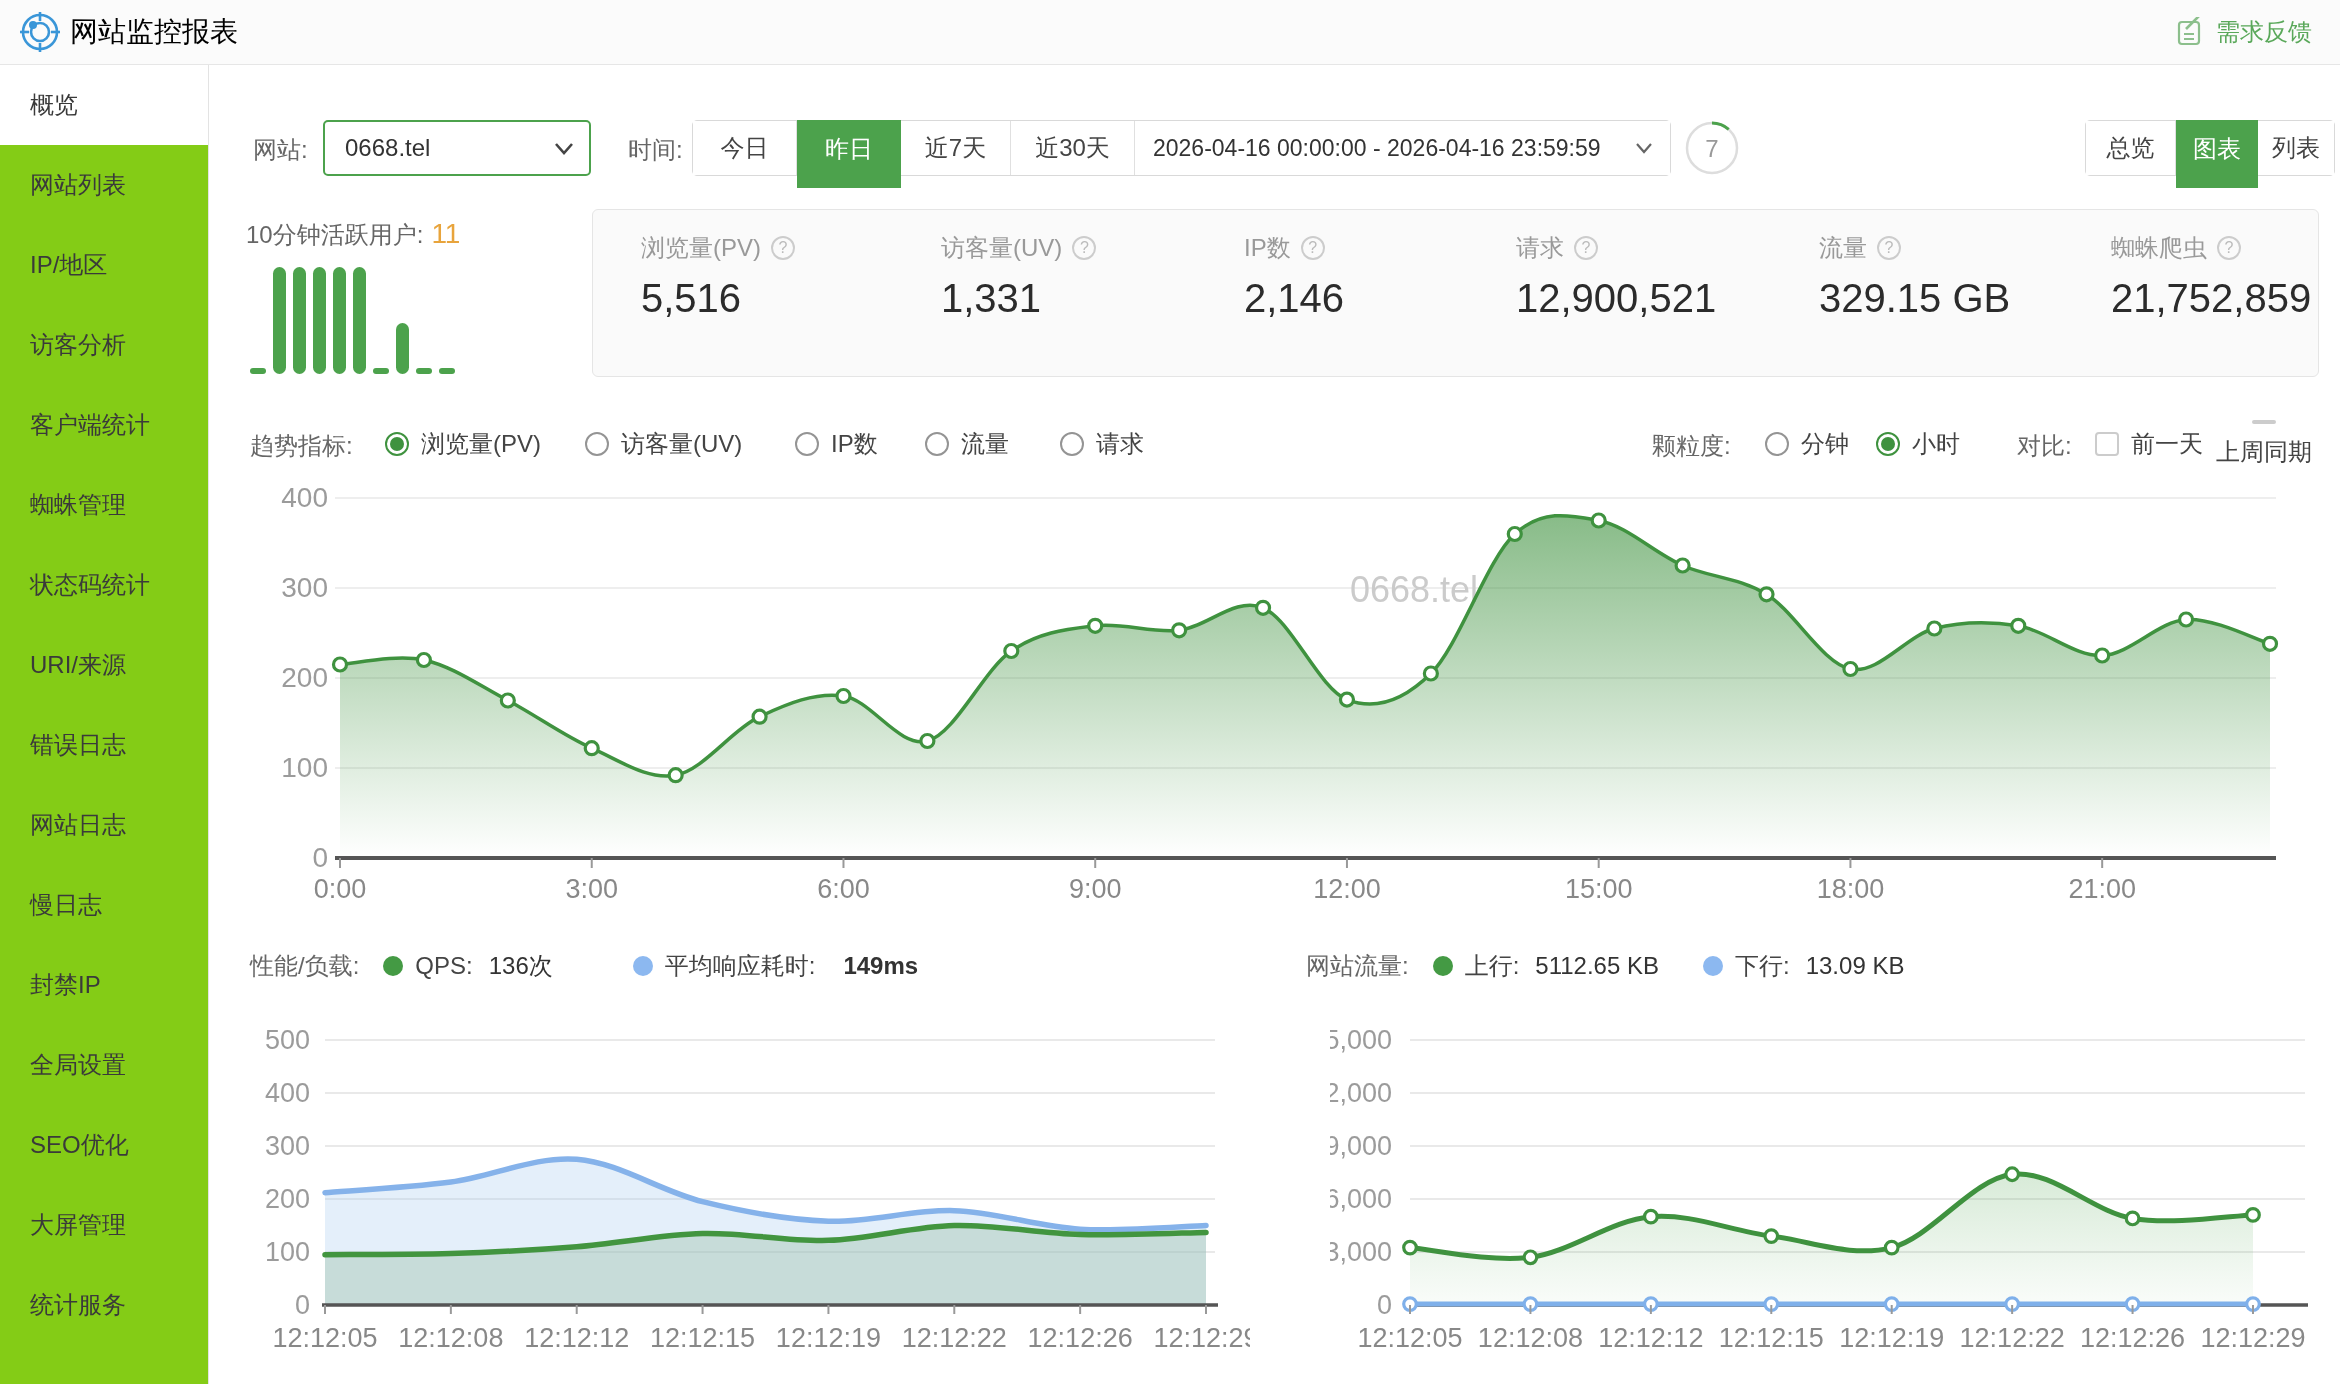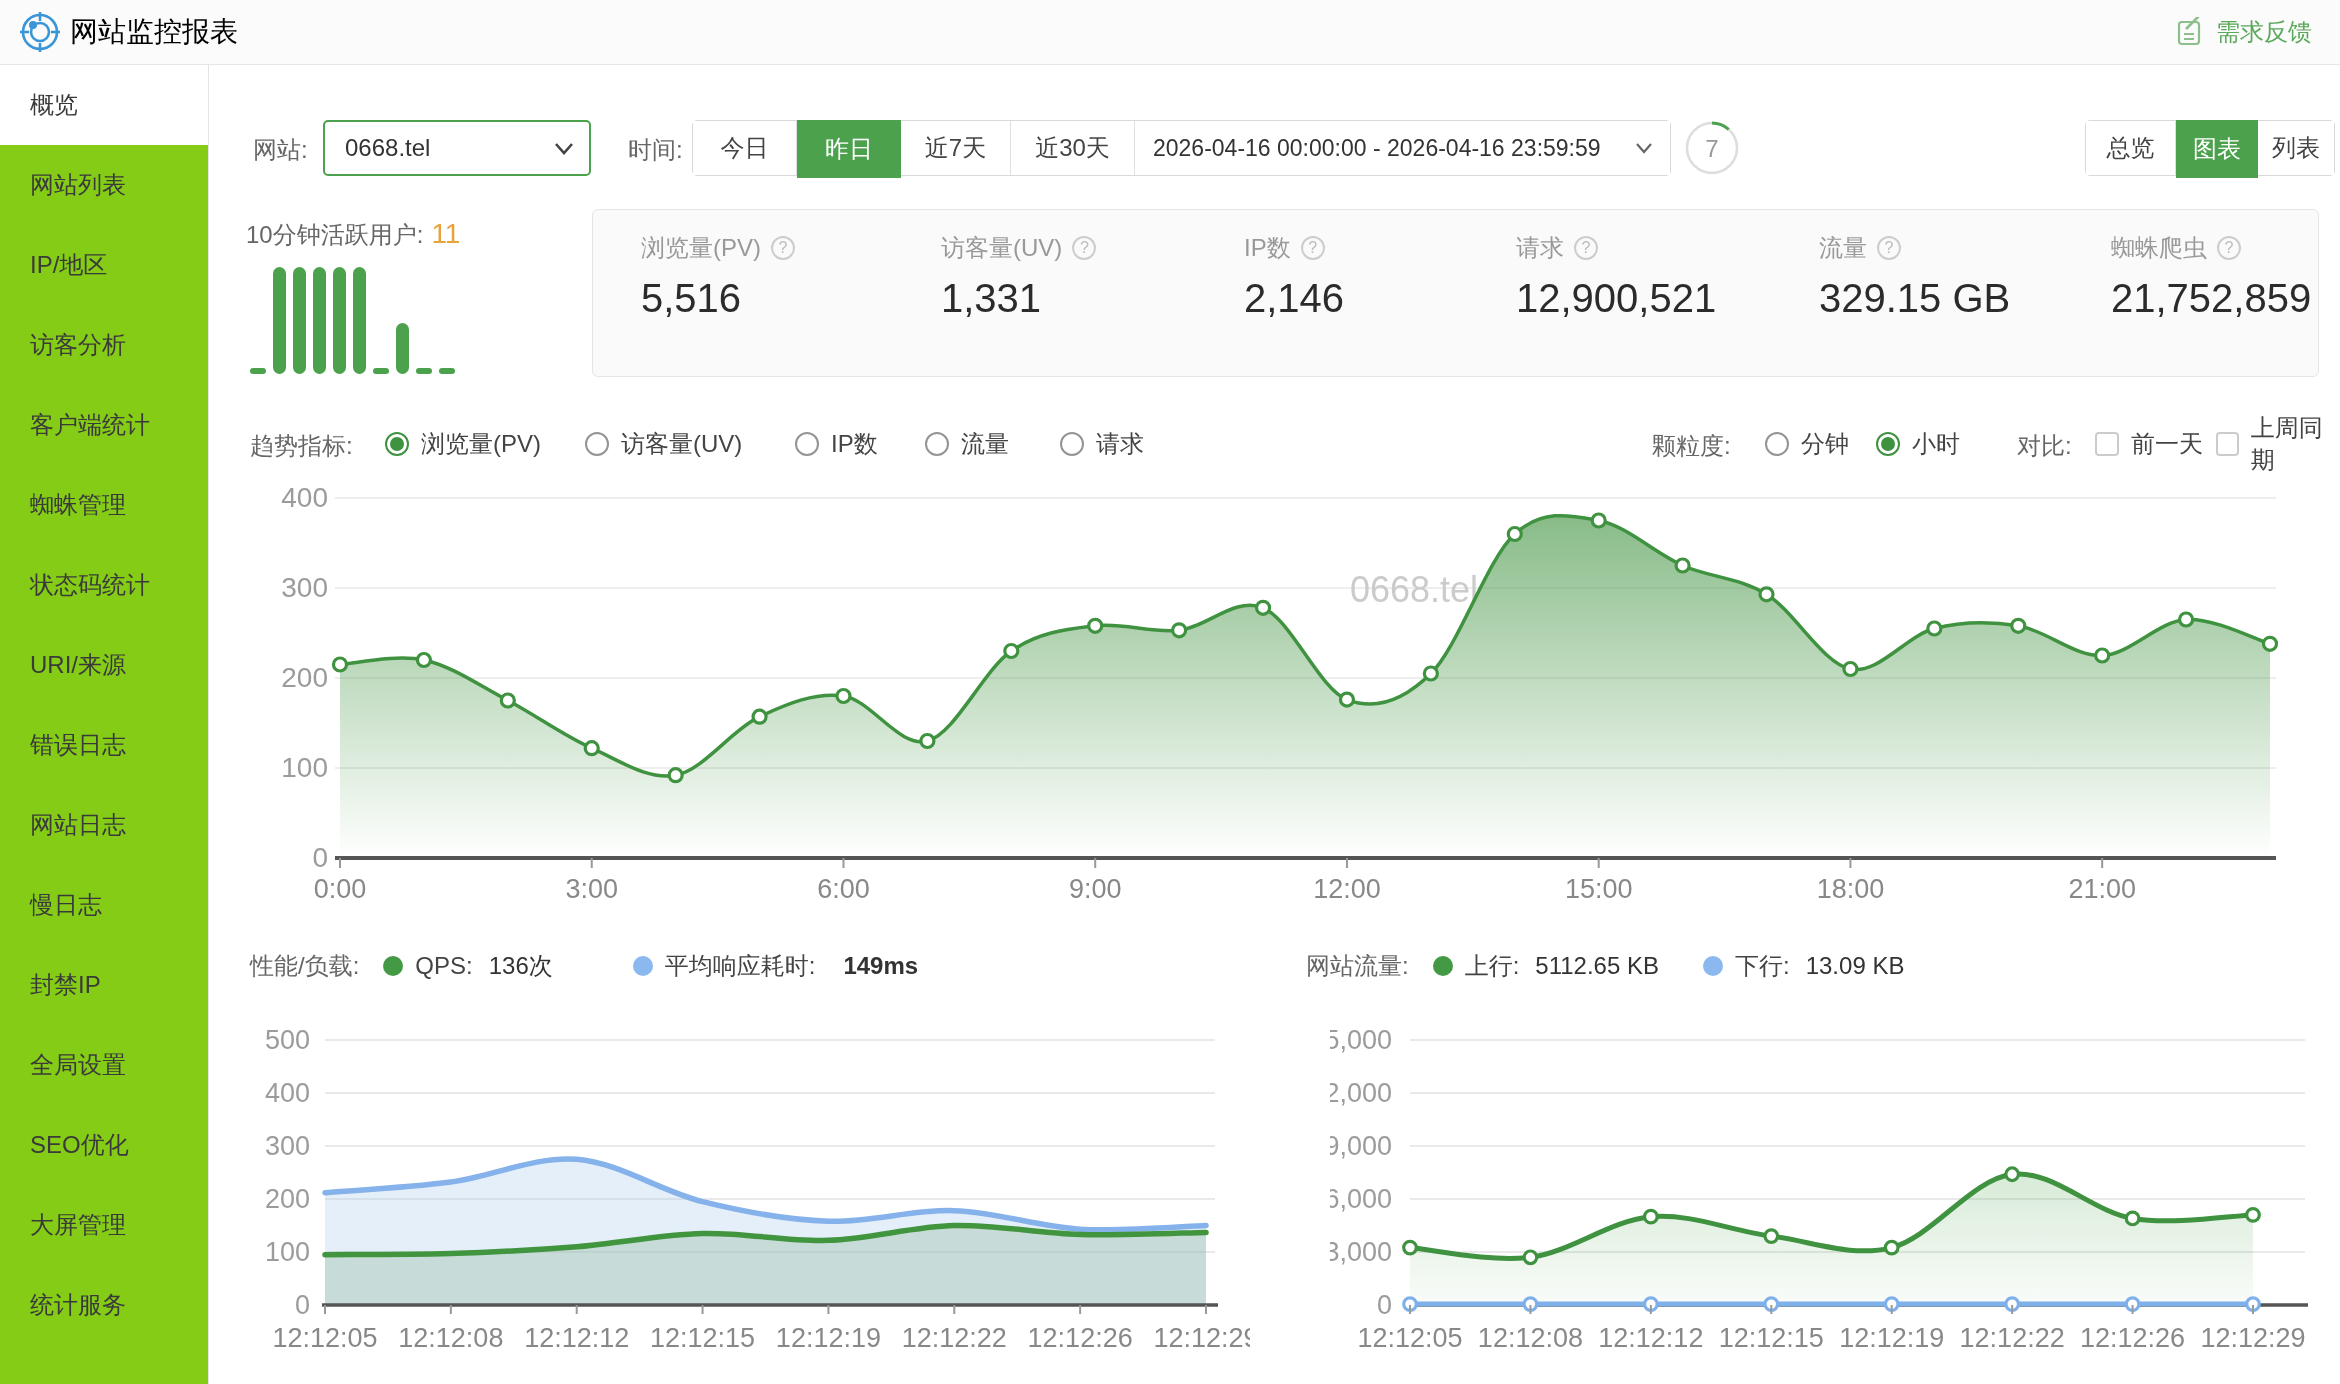--- a/index.html
+++ b/index.html
@@ -18,21 +18,21 @@
   .side-item.active{background:#fff;}
 
   
   .ctl-label{font-size:24px;color:#666;}
   #site-select{position:absolute;left:323px;top:120px;width:268px;height:56px;border:2px solid #4ca24c;border-radius:5px;background:#fff;box-sizing:border-box;display:flex;align-items:center;cursor:pointer;}
   #site-select .val{margin-left:20px;font-size:24px;color:#333;}
   #site-select svg{position:absolute;right:16px;top:21px;}
   .btn-group{position:absolute;top:120px;height:56px;display:flex;border:1px solid #d9d9d9;border-radius:5px;background:#fff;box-sizing:border-box;}
   .btn-group .btn{height:54px;line-height:54px;text-align:center;font-size:24px;color:#444;border-right:1px solid #e0e0e0;cursor:pointer;box-sizing:border-box;background:#fff;}
   .btn-group .btn:last-child{border-right:none;}
-  .btn-group .btn.active{background:#4ca24c;color:#fff;margin:-1px 0;height:58px;line-height:58px;border-right:none;}
+  .btn-group .btn.active{background:#4ca24c;color:#fff;margin:-1px 0;height:68px;line-height:58px;border-right:none;}
   #daterange{display:flex;align-items:center;padding:0 18px;gap:14px;width:535px;box-sizing:border-box;cursor:pointer;}
   #daterange .dtext{font-size:23px;color:#333;white-space:nowrap;}
   #refresh-badge{position:absolute;left:1683px;top:119px;}
   #refresh-badge text{font-size:24px;fill:#999;}
 
   
   #active-users-label{position:absolute;left:246px;top:218px;font-size:24px;color:#666;}
   #active-users-value{color:#e8a43c;font-size:28px;margin-left:8px;}
   #mini-bars{position:absolute;left:250px;top:266px;width:212px;height:108px;display:flex;align-items:flex-end;gap:7px;}
   #mini-bars .bar{width:13px;background:#4ca24c;border-radius:7px;}
@@ -227,21 +227,21 @@
       </div>
     <div class="radio-group" style="left:1876px;">
         <span class="radio sel"></span>
         <span>小时</span>
       </div>
     <span class="ctl-label abs" style="left:2017px;top:10px;">对比:</span>
     <div class="radio-group" style="left:2095px;">
         <span class="checkbox"></span>
         <span>前一天</span>
       </div>
-    <div class="radio-group" style="left:2216px;">
+    <div class="radio-group" style="left:2216px;flex-direction:column;">
         <span class="checkbox"></span>
         <span>上周同期</span>
       </div>
   </div>
 
   <svg id="main-chart" class="abs" style="left:240px;top:470px;" width="2100" height="440" viewBox="0 0 2100 440">
       <defs>
         <linearGradient id="gm" x1="0" y1="0" x2="0" y2="1">
           <stop offset="0%" stop-color="#3f923f" stop-opacity="0.62"></stop>
           <stop offset="100%" stop-color="#3f923f" stop-opacity="0"></stop>

